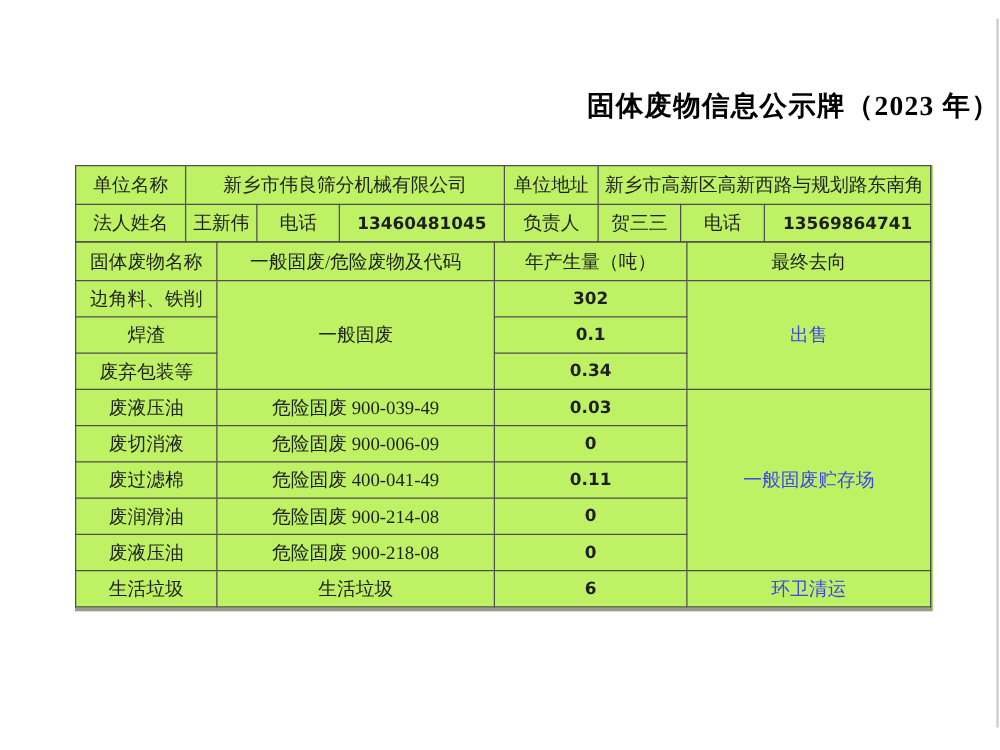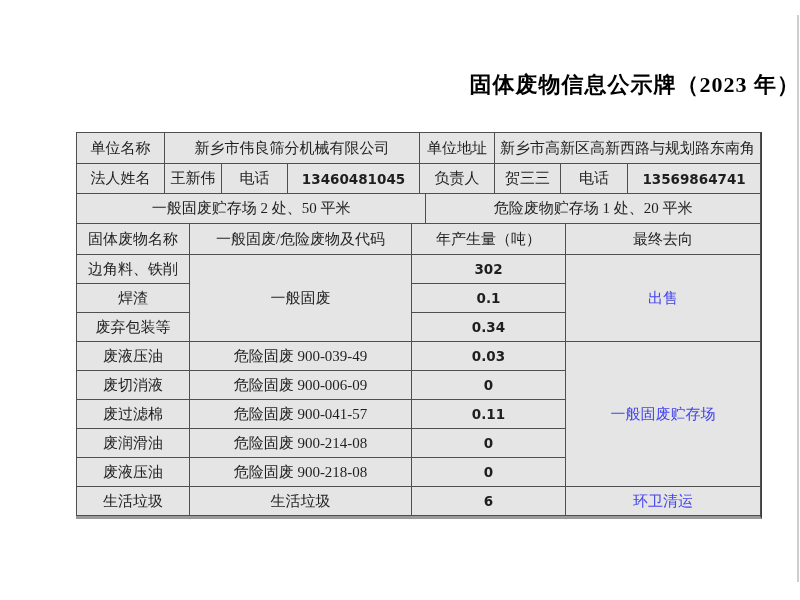--- a/index.html
+++ b/index.html
@@ -8,23 +8,23 @@
     background:#ffffff;
     font-family:"Liberation Serif","DejaVu Serif",serif;
     color:#1f1f1f;
   }
   .page-title{
     position:absolute;top:70px;left:0;width:100%;
     text-align:right;font-size:22px;font-weight:bold;color:#000;
     letter-spacing:1px;
   }
   .table-wrap{
-    position:absolute;left:76px;top:132px;width:684px;
-    border-right:2px solid #0c4a6e;border-bottom:3px solid #9a9a9a;
-    background:#e5e5e5;
+    position:absolute;left:60px;top:132px;width:684px;
+    border-right:2px solid #84cc16;border-bottom:3px solid #9a9a9a;
+    background:#bef264;
   }
   table{border-collapse:collapse;table-layout:fixed;width:684px;}
   table.joined{margin-top:-1px;}
   td,th{
     border:1px solid #4f4f4f;
     text-align:center;vertical-align:middle;
     font-size:15px;font-weight:normal;
     padding:0 2px;overflow:hidden;white-space:nowrap;
   }
   .num{font-family:"DejaVu Sans","Liberation Sans",sans-serif;font-size:13.5px;font-weight:bold;margin-top:27px;}
@@ -68,32 +68,20 @@
       <td>电话</td>
       <td class="num">13460481045</td>
       <td>负责人</td>
       <td>贺三三</td>
       <td>电话</td>
       <td class="num">13569864741</td>
     </tr>
   </tbody>
     </table>
 
-  <table class="joined">
-    <colgroup>
-        <col style="width:349px">
-        <col style="width:335px">
-      </colgroup>
-    <tbody>
-        <tr class="r30">
-      <td>一般固废贮存场 2 处、50 平米</td>
-      <td>危险废物贮存场 1 处、20 平米</td>
-    </tr>
-  </tbody>
-    </table>
 
   <table class="joined">
     <colgroup>
       <col style="width:113px">
         <col style="width:222px">
         <col style="width:154px">
         <col style="width:195px">
     </colgroup>
     <tbody>
         <tr class="r31">
@@ -122,21 +110,21 @@
       <td class="num">0.03</td>
       <td rowspan="5" class="blue">一般固废贮存场</td>
     </tr>
     <tr class="r29">
       <td>废切消液</td>
       <td class="code-cell">危险固废 900-006-09</td>
       <td class="num">0</td>
     </tr>
     <tr class="r29">
       <td>废过滤棉</td>
-      <td class="code-cell">危险固废 900-041-57</td>
+      <td class="code-cell">危险固废 400-041-49</td>
       <td class="num">0.11</td>
     </tr>
     <tr class="r29">
       <td>废润滑油</td>
       <td class="code-cell">危险固废 900-214-08</td>
       <td class="num">0</td>
     </tr>
     <tr class="r29">
       <td>废液压油</td>
       <td class="code-cell">危险固废 900-218-08</td>

